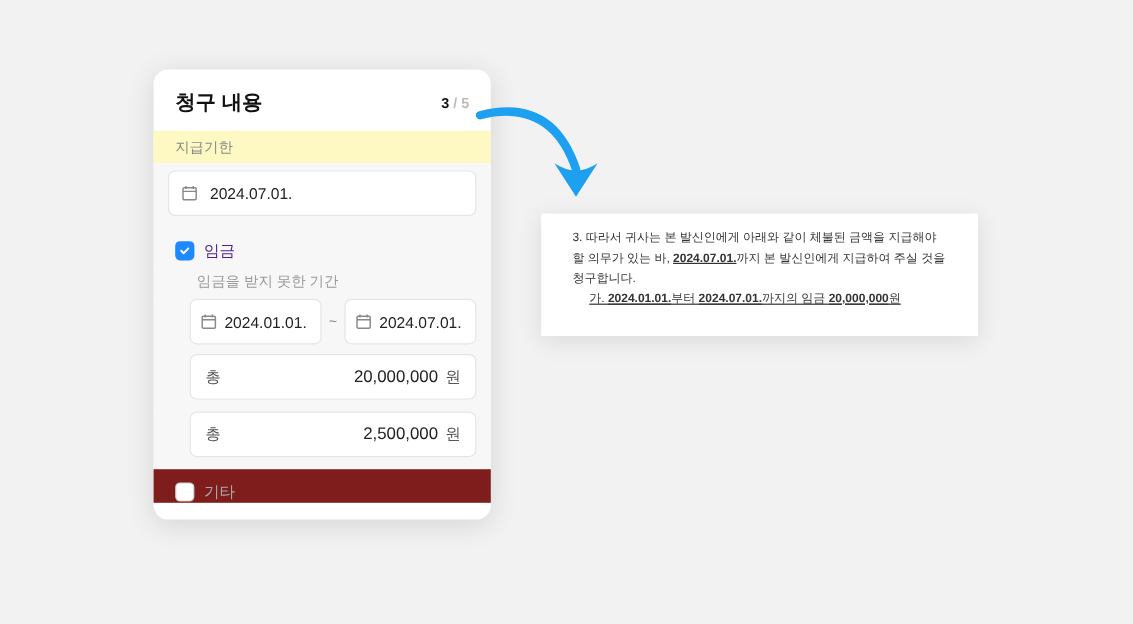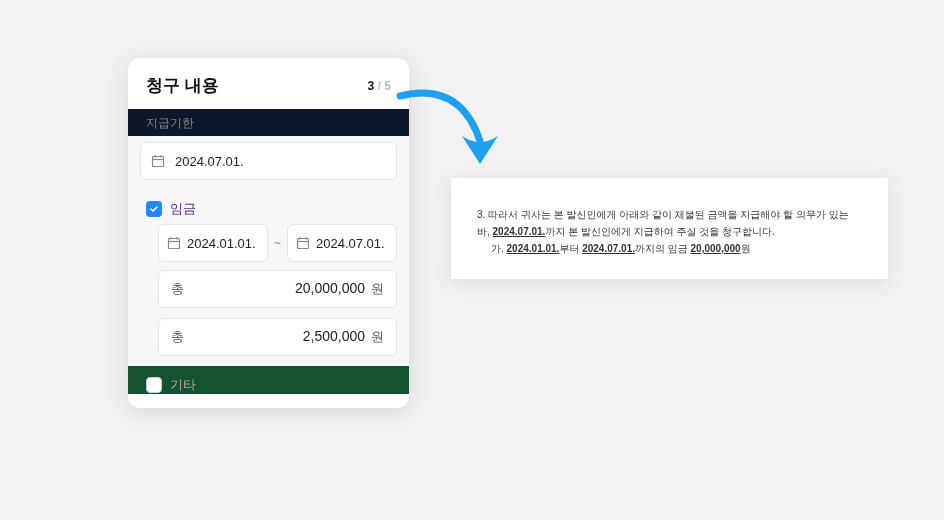--- a/index.html
+++ b/index.html
@@ -38,21 +38,21 @@
   color: #111;
 }
 .step-total {
   color: #bbb;
   font-weight: 600;
 }
 .section-label {
   font-size: 12px;
   color: #888;
   padding: 6px 18px 4px 18px;
-  background: #0f172a;
+  background: #fef9c3;
 }
 .section-body {
   background: #f7f7f7;
   padding: 6px 12px 10px 12px;
 }
 .input-box {
   background: #fff;
   border: 1px solid #e5e5e5;
   border-radius: 6px;
   height: 38px;
@@ -149,34 +149,35 @@
   font-weight: 500;
 }
 .amount-unit {
   font-size: 13px;
   color: #555;
 }
 .doc-card {
   position: absolute;
   left: 451px;
   top: 178px;
-  width: 437px;
+  width: 364px;
   background: #fff;
   box-shadow: 0 4px 20px rgba(0,0,0,0.1);
-  padding: 28px 26px 22px 26px;
+  padding: 12px 26px 22px 26px;
 }
 .doc-item {
   font-size: 10px;
   line-height: 1.7;
   color: #333;
   margin-bottom: 14px;
 }
 .doc-item:last-child { margin-bottom: 0; }
 .doc-sub {
   padding-left: 14px;
+  text-decoration: underline;
 }
 .underline {
   text-decoration: underline;
   font-weight: 700;
 }
 .arrow {
   position: absolute;
   left: 390px;
   top: 86px;
   width: 130px;
@@ -211,20 +212,21 @@
   </div>
 
   <div class="check-row">
     <span class="checkbox checked">
       <svg width="10" height="10" viewBox="0 0 10 10">
           <path d="M2 5 L4 7 L8 3" stroke="#fff" stroke-width="1.6" fill="none" stroke-linecap="round" stroke-linejoin="round"></path>
         </svg>
     </span>
     <span class="check-label">임금</span>
   </div>
+  <div class="sub-label">임금을 받지 못한 기간</div>
   <div class="date-range">
     <div class="input-box">
       <span class="date-icon">
         <svg width="14" height="14" viewBox="0 0 14 14">
             <rect x="1.5" y="2.5" width="11" height="10" rx="1" fill="none" stroke="#888" stroke-width="1.2"></rect>
             <line x1="1.5" y1="5.5" x2="12.5" y2="5.5" stroke="#888" stroke-width="1.2"></line>
             <line x1="4" y1="1" x2="4" y2="3.5" stroke="#888" stroke-width="1.2"></line>
             <line x1="10" y1="1" x2="10" y2="3.5" stroke="#888" stroke-width="1.2"></line>
           </svg>
       </span>
@@ -256,21 +258,21 @@
   <div class="amount-row">
     <div class="amount-box">
       <span class="amount-label">총</span>
       <span class="amount-right">
         <span class="amount-value">2,500,000</span>
         <span class="amount-unit">원</span>
       </span>
     </div>
   </div>
 
-  <div class="check-row" style="padding-bottom:0;background:#14532d;text-align:center;">
+  <div class="check-row" style="padding-bottom:0;background:#7f1d1d;text-align:center;">
     <span class="checkbox unchecked"></span>
     <span class="check-label" style="color:#aaa;">기타</span>
   </div>
 </div>
 
 <svg class="arrow" viewBox="0 0 130 100">
   <path d="M 10 10 Q 70 -5 90 55" stroke="#1ea0f0" stroke-width="7" fill="none" stroke-linecap="round"></path>
   <path d="M 90 78 L 72 50 Q 90 62 108 50 Z" fill="#1ea0f0"></path>
 </svg>
 

